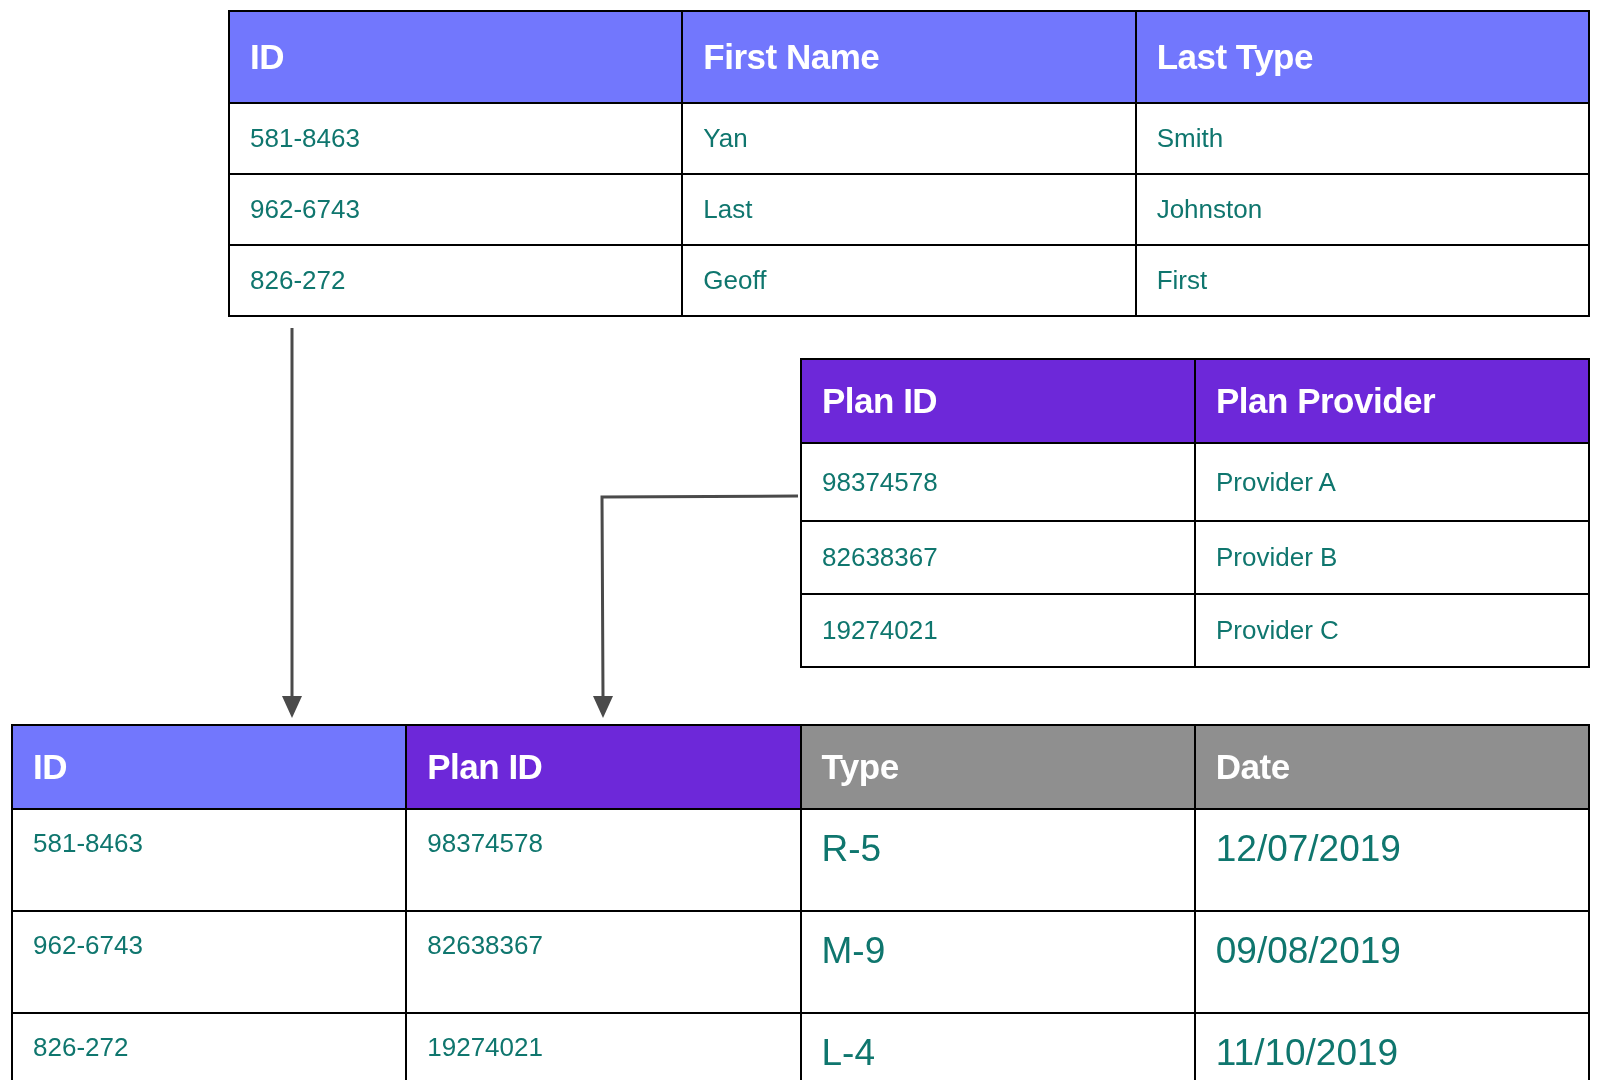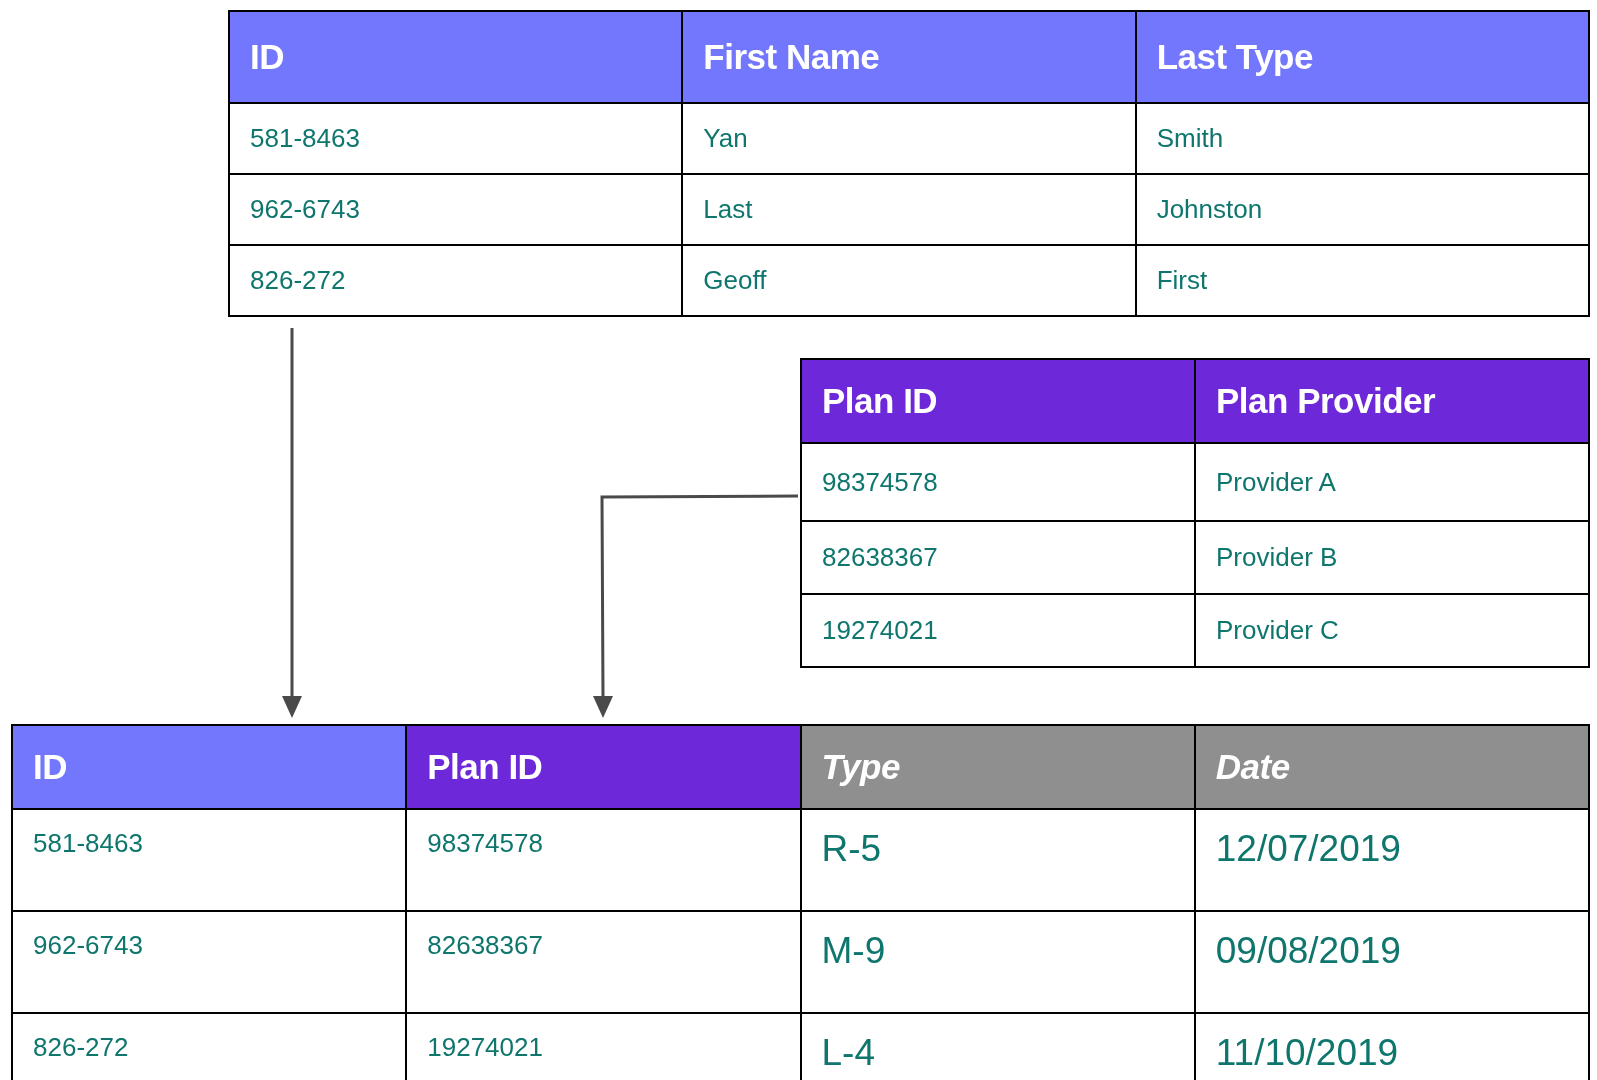--- a/index.html
+++ b/index.html
@@ -5,21 +5,21 @@
     html, body { margin: 0; padding: 0; background: #ffffff; }
     body { width: 1597px; height: 1080px; position: relative; overflow: hidden;
            font-family: "Liberation Sans", sans-serif; }
     table { border-collapse: collapse; position: absolute; table-layout: fixed; }
     td, th { border: 2px solid #000000; padding: 0 0 0 20px; text-align: left; vertical-align: middle;
              overflow: hidden; white-space: nowrap; }
     th { color: #ffffff; font-weight: bold; font-size: 35px; letter-spacing: -0.5px; }
     td { color: #0f766e; font-size: 26px; }
     .blue { background: #7277fd; }
     .yellow { background: #6d28d9; }
-    .gray { background: #8f8f8f; font-style: italic; }
+    .gray { background: #8f8f8f; }
 
     #customers { left: 228px; top: 10px; width: 1362px; }
     #customers th { height: 90px; }
     #customers td { height: 69px; }
 
     #plans { left: 800px; top: 358px; width: 790px; }
     #plans th { height: 82px; }
     #plans td { height: 71px; }
     #plans tr.r0 td { height: 76px; }
 

